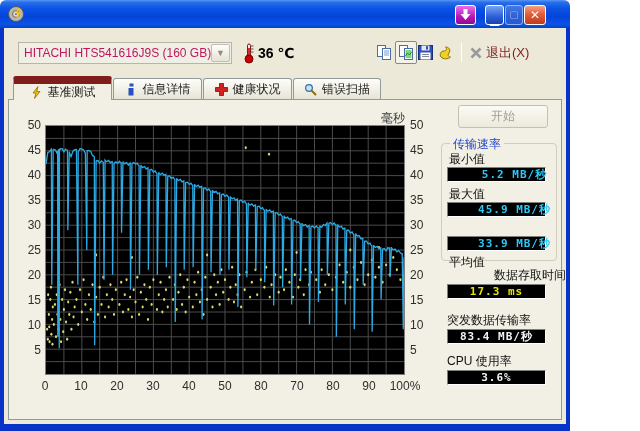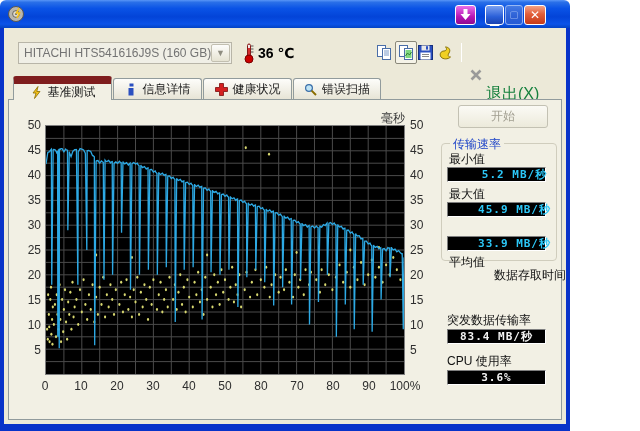--- a/index.html
+++ b/index.html
@@ -24,34 +24,34 @@
             display:flex; align-items:center; justify-content:center; }
   .btn-download { left:455px; width:21px; background:linear-gradient(180deg,#e96fe9,#b515b5 60%,#8f0b8f); }
   .btn-min   { left:485px; width:19px; background:linear-gradient(180deg,#7ba1f0,#2a5fd8 60%,#1b43b0); }
   .btn-max   { left:505px; width:18px; background:linear-gradient(180deg,#6f95e2,#3b63c8); opacity:.55; }
   .btn-close { left:524px; width:22px; background:linear-gradient(180deg,#f3a183,#e25e3a 45%,#c53a18); }
   .glyph { color:#fff; font-weight:bold; font-size:12px; line-height:1; }
 
   
   .combobox { position:absolute; left:18px; top:42px; width:214px; height:22px;
     background:#f0efe6; border:1px solid #b8b5a8; display:flex; align-items:center; }
-  .combobox .txt { flex:1; padding-left:5px; font-size:12px; color:#737373; white-space:nowrap; overflow:hidden; }
+  .combobox .txt { flex:1; padding-left:5px; font-size:12px; color:#be185d; white-space:nowrap; overflow:hidden; }
   .combo-arrow { width:19px; height:18px; margin-right:1px; border:1px solid #c2bfb0; border-radius:2px;
     background:linear-gradient(180deg,#fdfdfb,#e6e3d2); display:flex; align-items:center; justify-content:center;
     color:#8f8d80; font-size:9px; }
   .thermo { position:absolute; left:243px; top:42px; width:12px; height:22px; }
   .temp { position:absolute; left:258px; top:45px; font-size:14px; font-weight:bold; color:#000; }
 
   .tool-btn { position:absolute; top:41px; width:22px; height:23px; display:flex; align-items:center;
     justify-content:center; border:1px solid transparent; }
   .tool-btn.selected { border:1px solid #8a887a; background:#f5f3e8; border-radius:2px; }
   .tb-sep { position:absolute; left:461px; top:43px; width:1px; height:19px; background:#c8c5b5;
     border-right:1px solid #fff; }
   .exit-group { position:absolute; left:470px; top:44px; display:flex; align-items:center; gap:4px; }
-  .exit-label { font-size:16px; color:#15803d;margin-top:40px; }
+  .exit-label { font-size:13px; color:#7f1d1d; }
 
   
   .tab { position:absolute; top:78px; height:22px; border:1px solid #919b9c; border-bottom:none;
     border-radius:3px 3px 0 0; background:linear-gradient(180deg,#fdfdfa,#e6e3d4);
     display:flex; align-items:center; justify-content:center; gap:5px; font-size:12px; color:#1a1a1a; }
   .tab.active { top:76px; height:24px; background:#f2f0e4; border-top:8px solid #7f1d1d; z-index:3; }
   .tab-panel { position:absolute; left:8px; top:99px; width:554px; height:321px;
     border:1px solid #919b9c; background:#f2f0e4; }
 
   
@@ -466,18 +466,19 @@
     <div class="groupbox-label">传输速率</div>
   </div>
   <div class="stat-label" style="left:449px; top:151px;">最小值</div>
   <div class="led cyan" style="top:167px;">5.2 MB/秒</div>
   <div class="stat-label" style="left:449px; top:186px;">最大值</div>
   <div class="led cyan" style="top:202px;">45.9 MB/秒</div>
   <div class="stat-label" style="left:449px; top:232px;margin-top:22px;">平均值</div>
   <div class="led cyan" style="top:236px;">33.9 MB/秒</div>
 
   <div class="stat-label" style="left:447px; top:267px;margin-left:47px;">数据存取时间</div>
+  <div class="led yellow" style="top:284px;">17.3 ms</div>
   <div class="stat-label" style="left:447px; top:312px;">突发数据传输率</div>
   <div class="led white" style="top:329px;">83.4 MB/秒</div>
   <div class="stat-label" style="left:447px; top:353px;">CPU 使用率</div>
   <div class="led white" style="top:370px;">3.6%</div>
 
 </div>
 
 </body></html>

